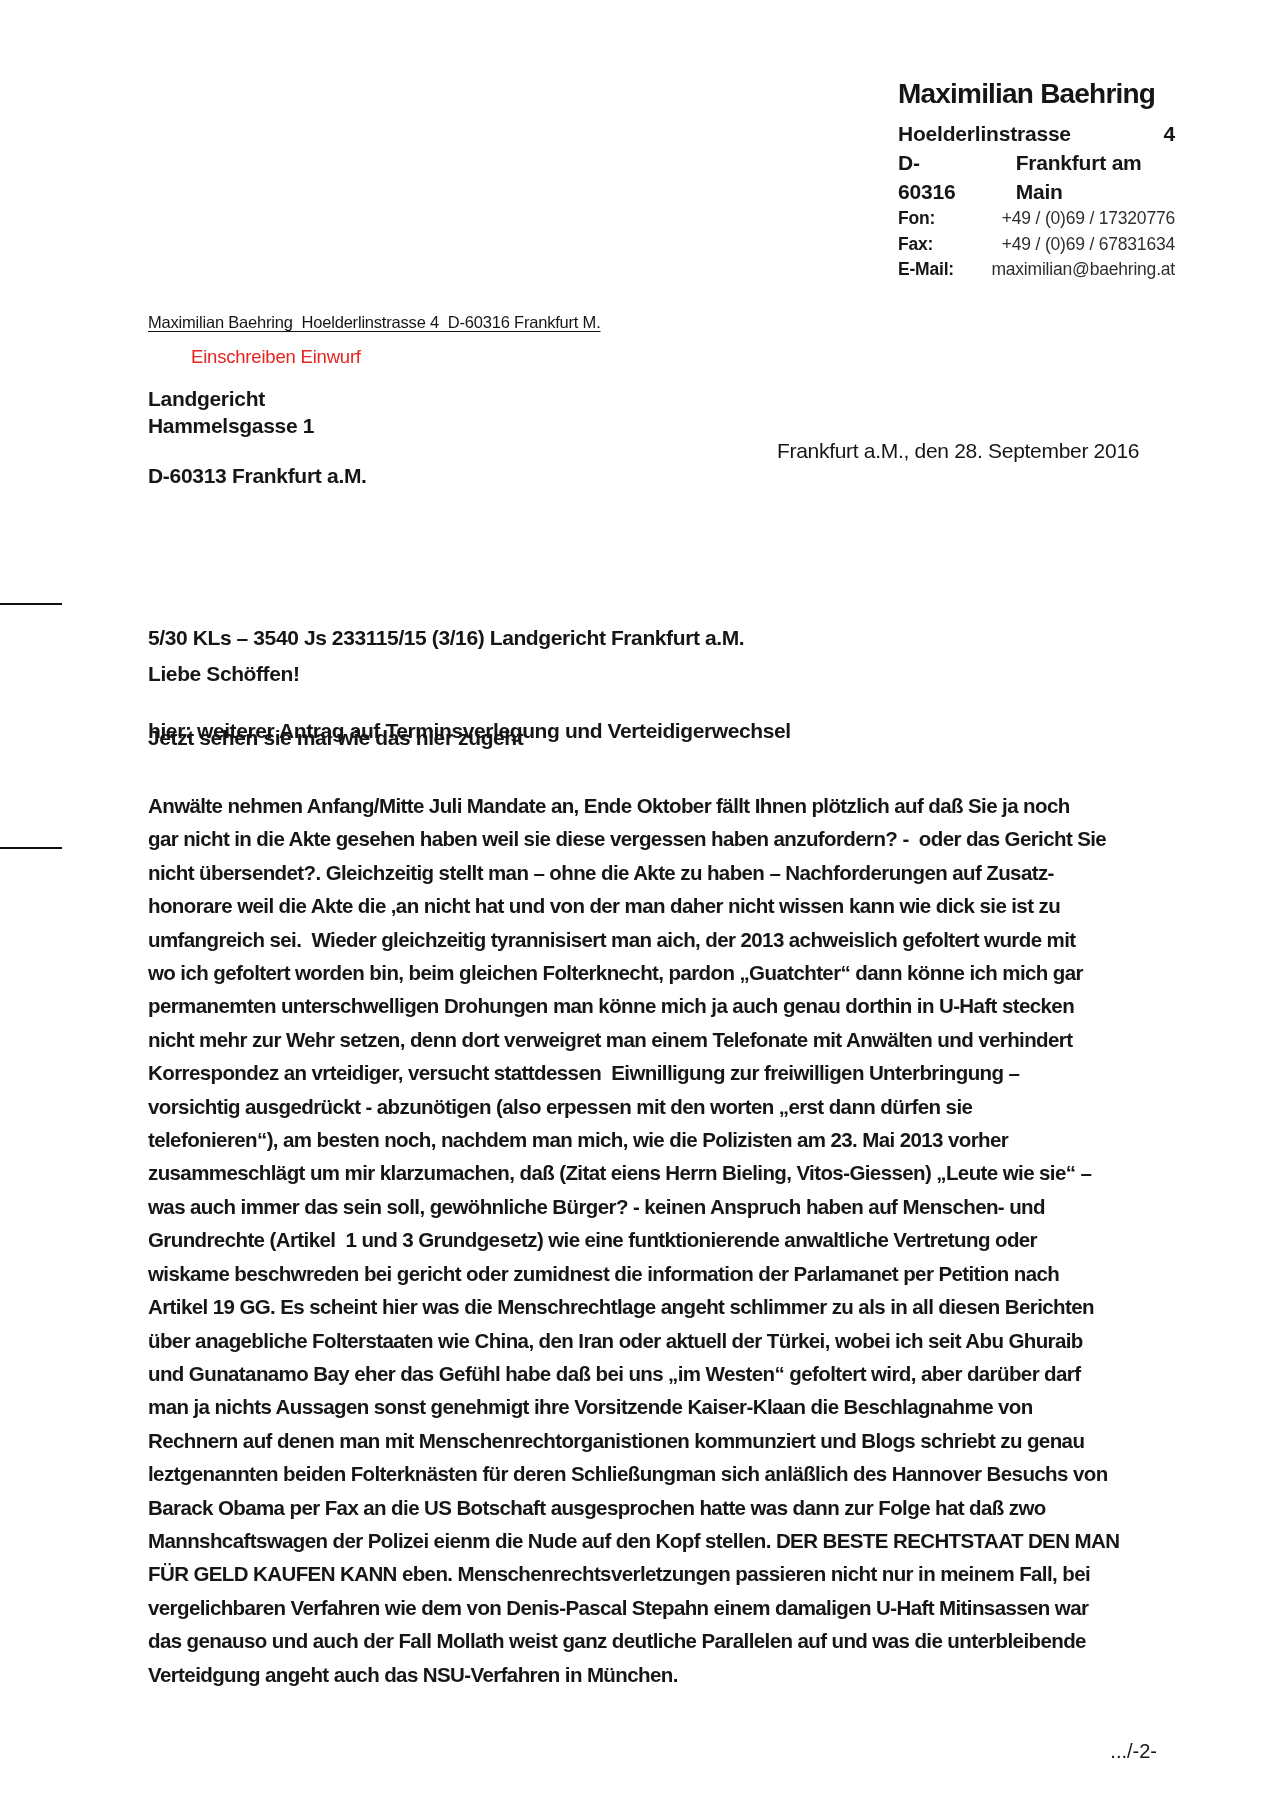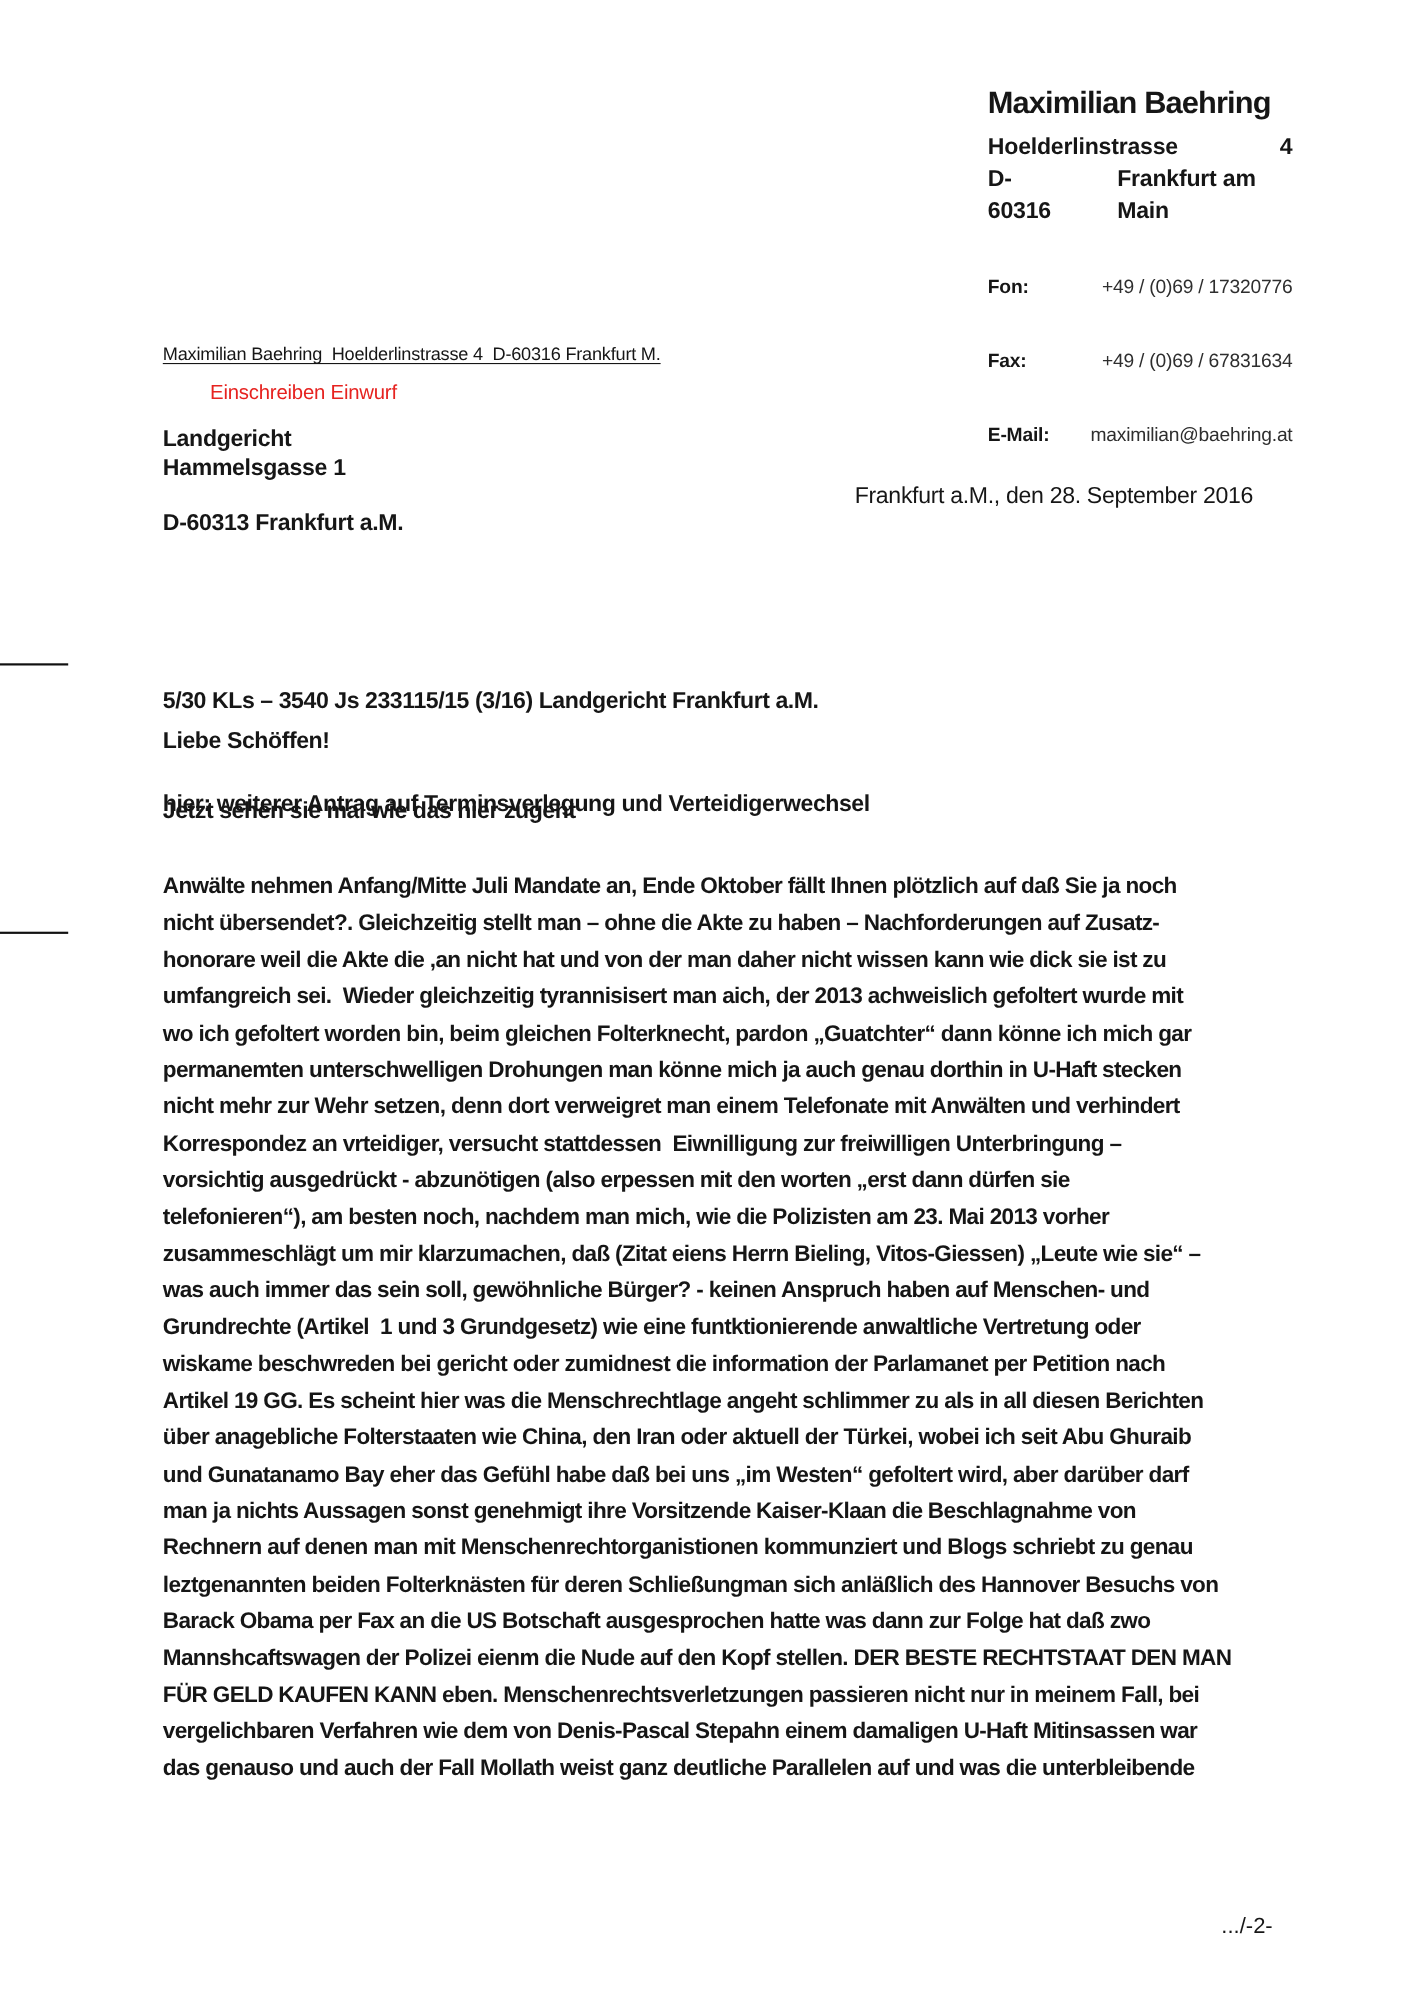--- a/index.html
+++ b/index.html
@@ -9,21 +9,21 @@
     margin:0 auto;
     background:#ffffff;
     font-family:"Liberation Sans",sans-serif;
     color:#161616;
     overflow:hidden;
   }
   
   .letterhead{position:absolute;left:898px;top:78px;width:277px;}
   .lh-name{font-size:28px;font-weight:700;letter-spacing:-0.8px;white-space:nowrap;margin-bottom:9px;}
   .lh-row{display:flex;justify-content:space-between;font-size:21px;font-weight:700;line-height:29px;letter-spacing:-0.2px;gap:47px;}
-  .lh-contact{display:flex;justify-content:space-between;font-size:17.5px;line-height:25.5px;letter-spacing:-0.2px;margin-top:42px;}
+  .lh-contact{display:flex;justify-content:space-between;font-size:17.5px;line-height:25.5px;letter-spacing:-0.2px;}
   .lh-contact .lbl{font-weight:700;}
   .lh-contact .val{font-weight:400;color:#2e2e2e;white-space:nowrap;}
   
   .sender-line{
     position:absolute;left:148px;top:313px;
     font-size:16.5px;font-weight:400;letter-spacing:-0.2px;
     text-decoration:underline;text-underline-offset:3px;
     white-space:pre;
   }
   
@@ -98,20 +98,21 @@
   <div class="subject">
     <div>5/30 KLs – 3540 Js 233115/15 (3/16) Landgericht Frankfurt a.M.</div>
     <div>hier: weiterer Antrag auf Terminsverlegung und Verteidigerwechsel</div>
   </div>
 
   <div class="salutation">Liebe Schöffen!</div>
   <div class="intro">Jetzt sehen sie mal wie das hier zugeht</div>
 
   <div class="body-text">
       <div class="body-line">Anwälte nehmen Anfang/Mitte Juli Mandate an, Ende Oktober fällt Ihnen plötzlich auf daß Sie ja noch</div>
+      <div class="body-line">gar nicht in die Akte gesehen haben weil sie diese vergessen haben anzufordern? -  oder das Gericht Sie</div>
       <div class="body-line">nicht übersendet?. Gleichzeitig stellt man – ohne die Akte zu haben – Nachforderungen auf Zusatz-</div>
       <div class="body-line">honorare weil die Akte die ,an nicht hat und von der man daher nicht wissen kann wie dick sie ist zu</div>
       <div class="body-line">umfangreich sei.  Wieder gleichzeitig tyrannisisert man aich, der 2013 achweislich gefoltert wurde mit</div>
       <div class="body-line">wo ich gefoltert worden bin, beim gleichen Folterknecht, pardon „Guatchter“ dann könne ich mich gar</div>
       <div class="body-line">permanemten unterschwelligen Drohungen man könne mich ja auch genau dorthin in U-Haft stecken</div>
       <div class="body-line">nicht mehr zur Wehr setzen, denn dort verweigret man einem Telefonate mit Anwälten und verhindert</div>
       <div class="body-line">Korrespondez an vrteidiger, versucht stattdessen  Eiwnilligung zur freiwilligen Unterbringung –</div>
       <div class="body-line">vorsichtig ausgedrückt - abzunötigen (also erpessen mit den worten „erst dann dürfen sie</div>
       <div class="body-line">telefonieren“), am besten noch, nachdem man mich, wie die Polizisten am 23. Mai 2013 vorher</div>
       <div class="body-line">zusammeschlägt um mir klarzumachen, daß (Zitat eiens Herrn Bieling, Vitos-Giessen) „Leute wie sie“ –</div>
@@ -122,17 +123,18 @@
       <div class="body-line">über anagebliche Folterstaaten wie China, den Iran oder aktuell der Türkei, wobei ich seit Abu Ghuraib</div>
       <div class="body-line">und Gunatanamo Bay eher das Gefühl habe daß bei uns „im Westen“ gefoltert wird, aber darüber darf</div>
       <div class="body-line">man ja nichts Aussagen sonst genehmigt ihre Vorsitzende Kaiser-Klaan die Beschlagnahme von</div>
       <div class="body-line">Rechnern auf denen man mit Menschenrechtorganistionen kommunziert und Blogs schriebt zu genau</div>
       <div class="body-line">leztgenannten beiden Folterknästen für deren Schließungman sich anläßlich des Hannover Besuchs von</div>
       <div class="body-line">Barack Obama per Fax an die US Botschaft ausgesprochen hatte was dann zur Folge hat daß zwo</div>
       <div class="body-line">Mannshcaftswagen der Polizei eienm die Nude auf den Kopf stellen. DER BESTE RECHTSTAAT DEN MAN</div>
       <div class="body-line">FÜR GELD KAUFEN KANN eben. Menschenrechtsverletzungen passieren nicht nur in meinem Fall, bei</div>
       <div class="body-line">vergelichbaren Verfahren wie dem von Denis-Pascal Stepahn einem damaligen U-Haft Mitinsassen war</div>
       <div class="body-line">das genauso und auch der Fall Mollath weist ganz deutliche Parallelen auf und was die unterbleibende</div>
+      <div class="body-line">Verteidgung angeht auch das NSU-Verfahren in München.</div>
     </div>
 
   <div class="page-footer">.../-2-</div>
 
 </div>
 
 </body></html>

